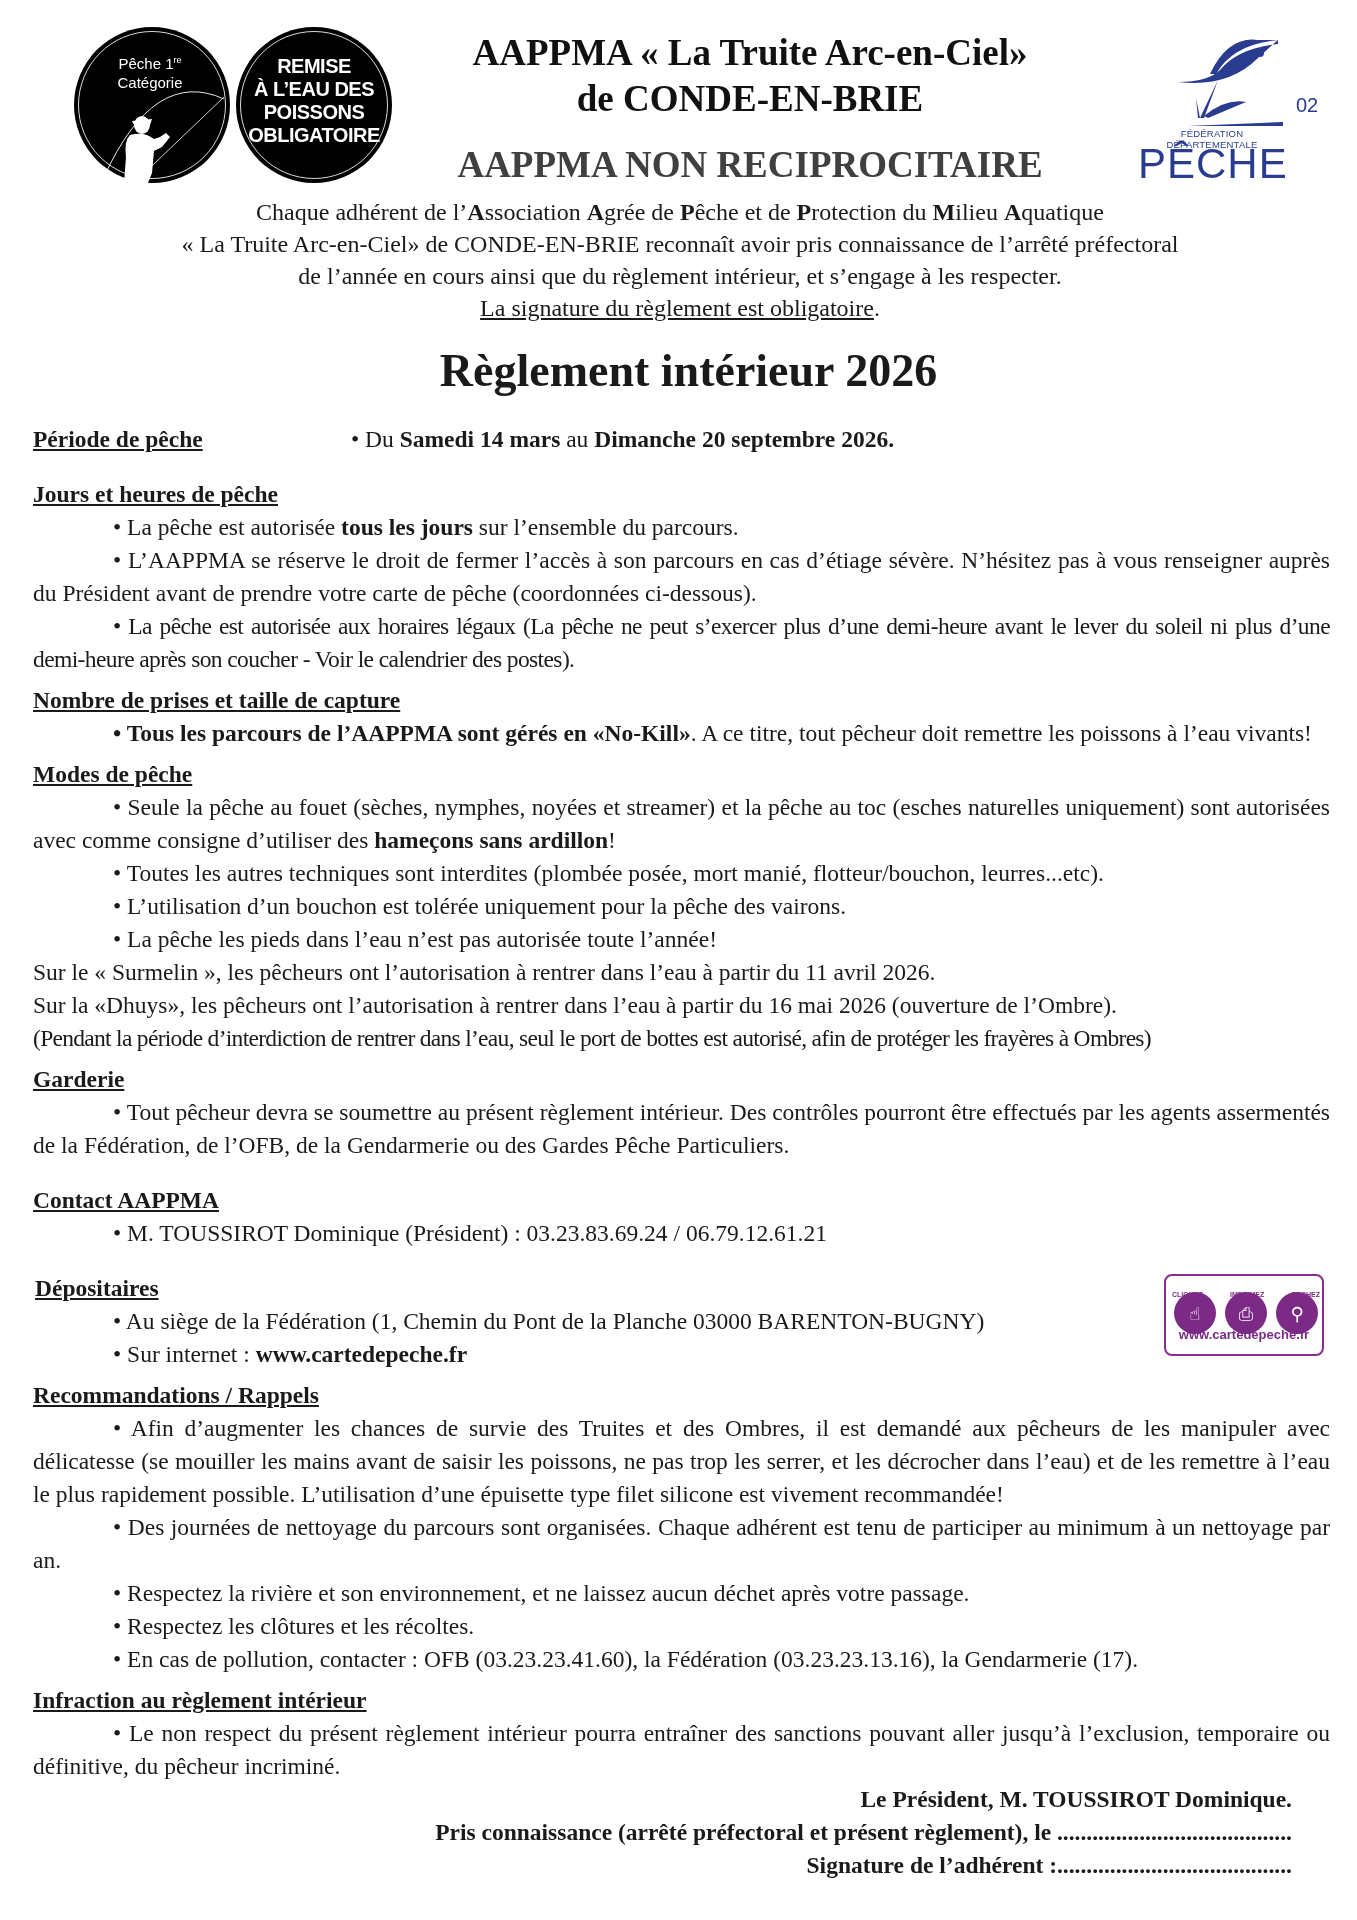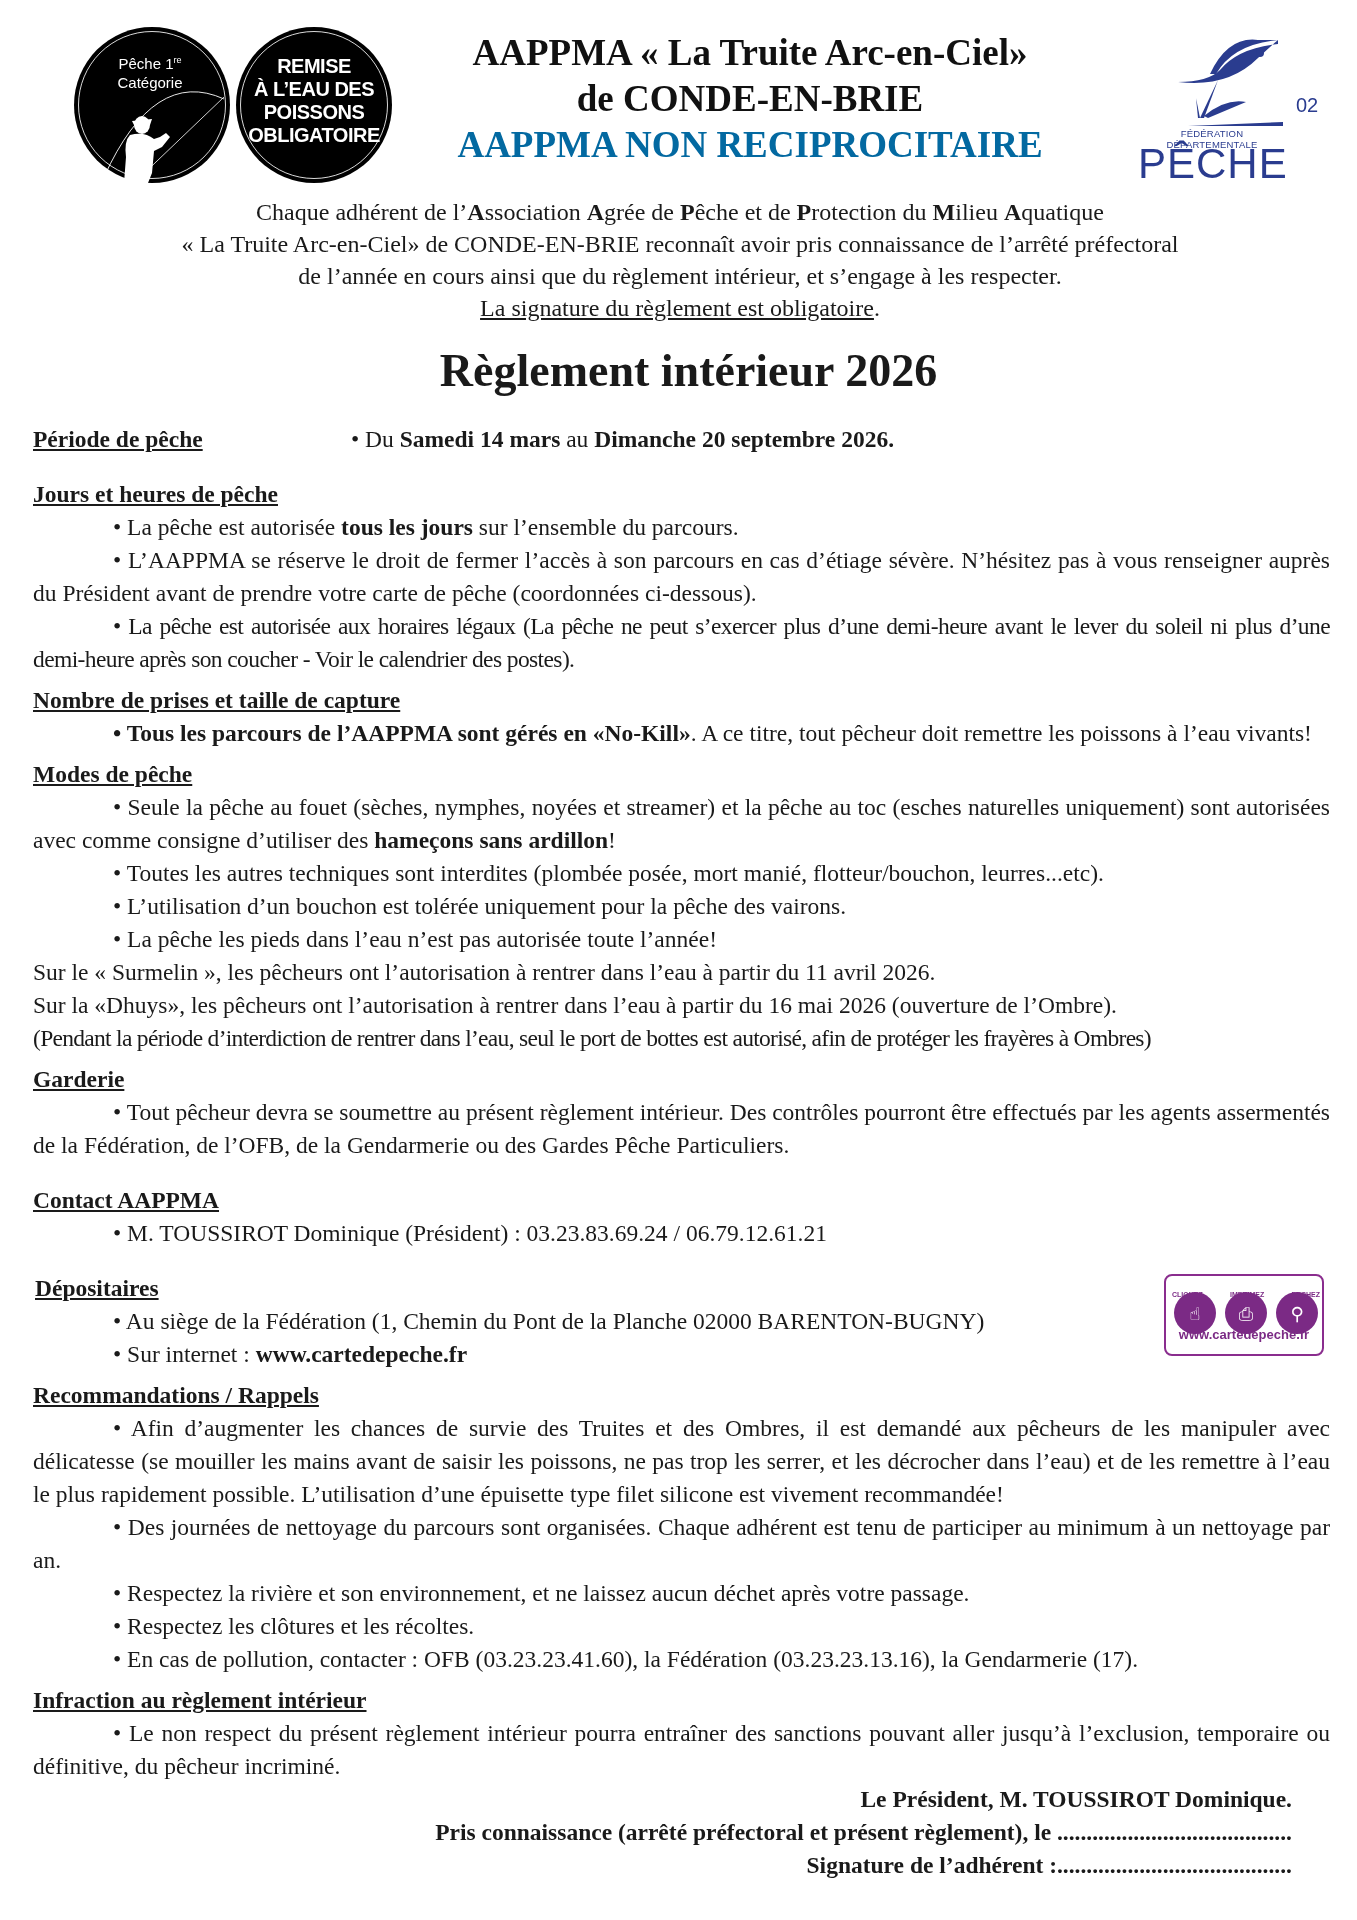--- a/index.html
+++ b/index.html
@@ -28,21 +28,21 @@
   }
   .badge1 .btxt sup { font-size: 9px; }
   .badge1 svg { position: absolute; left: 0; top: 0; }
   .badge2 .btxt {
     position: absolute; left: 0; top: 28px; width: 156px; text-align: center;
     font-size: 20px; line-height: 23px; letter-spacing: -0.5px;
     font-family: "Liberation Sans", sans-serif; font-weight: bold;
   }
   .title-block { position: absolute; left: 390px; top: 30px; width: 720px; text-align: center; font-weight: bold; }
   .title1, .title2 { font-size: 37px; line-height: 46px; color: #111; }
-  .title3 { font-size: 37px; line-height: 46px; color: #0369a1; }
+  .title3 { font-size: 37px; line-height: 46px; color: #404040; margin-top: 20px; }
   .fed-logo { position: absolute; left: 1138px; top: 18px; width: 150px; height: 170px; color: #2a3c8f; }
   .fed-logo .fed-sub {
     position: absolute; left: 4px; top: 110px; width: 140px; text-align: center;
     font-family: "Liberation Sans", sans-serif; font-size: 9.5px; letter-spacing: 0.2px;
   }
   .fed-logo .fed-main {
     position: absolute; left: 0; top: 122px; width: 150px; text-align: left;
     font-family: "Liberation Sans", sans-serif; font-size: 42px; letter-spacing: 1px;
   }
   .fed-logo .fed-num {
@@ -179,21 +179,21 @@
     <div class="p ind">• Tout pêcheur devra se soumettre au présent règlement intérieur. Des contrôles pourront être effectués par les agents assermentés de la Fédération, de l’OFB, de la Gendarmerie ou des Gardes Pêche Particuliers.</div>
   </div>
 
   <div class="sec-lg">
     <div class="h">Contact AAPPMA</div>
     <div class="p ind">• M. TOUSSIROT Dominique (Président) : 03.23.83.69.24 / 06.79.12.61.21</div>
   </div>
 
   <div class="sec-lg dep-wrap">
     <div class="h" style="padding-left:2px;">Dépositaires</div>
-    <div class="p ind">• Au siège de la Fédération (1, Chemin du Pont de la Planche  02000 BARENTON-BUGNY)</div>
+    <div class="p ind">• Au siège de la Fédération (1, Chemin du Pont de la Planche  03000 BARENTON-BUGNY)</div>
     <div class="p ind"><span>• Sur internet : </span><span class="b">www.cartedepeche.fr</span></div>
     <div class="cdp-logo">
       <div class="lbls">
         <span>CLIQUEZ</span>
         <span>IMPRIMEZ</span>
         <span>PECHEZ</span>
       </div>
       <div class="circles">
         <div class="circ">☝</div>
         <div class="circ">⎙</div>

